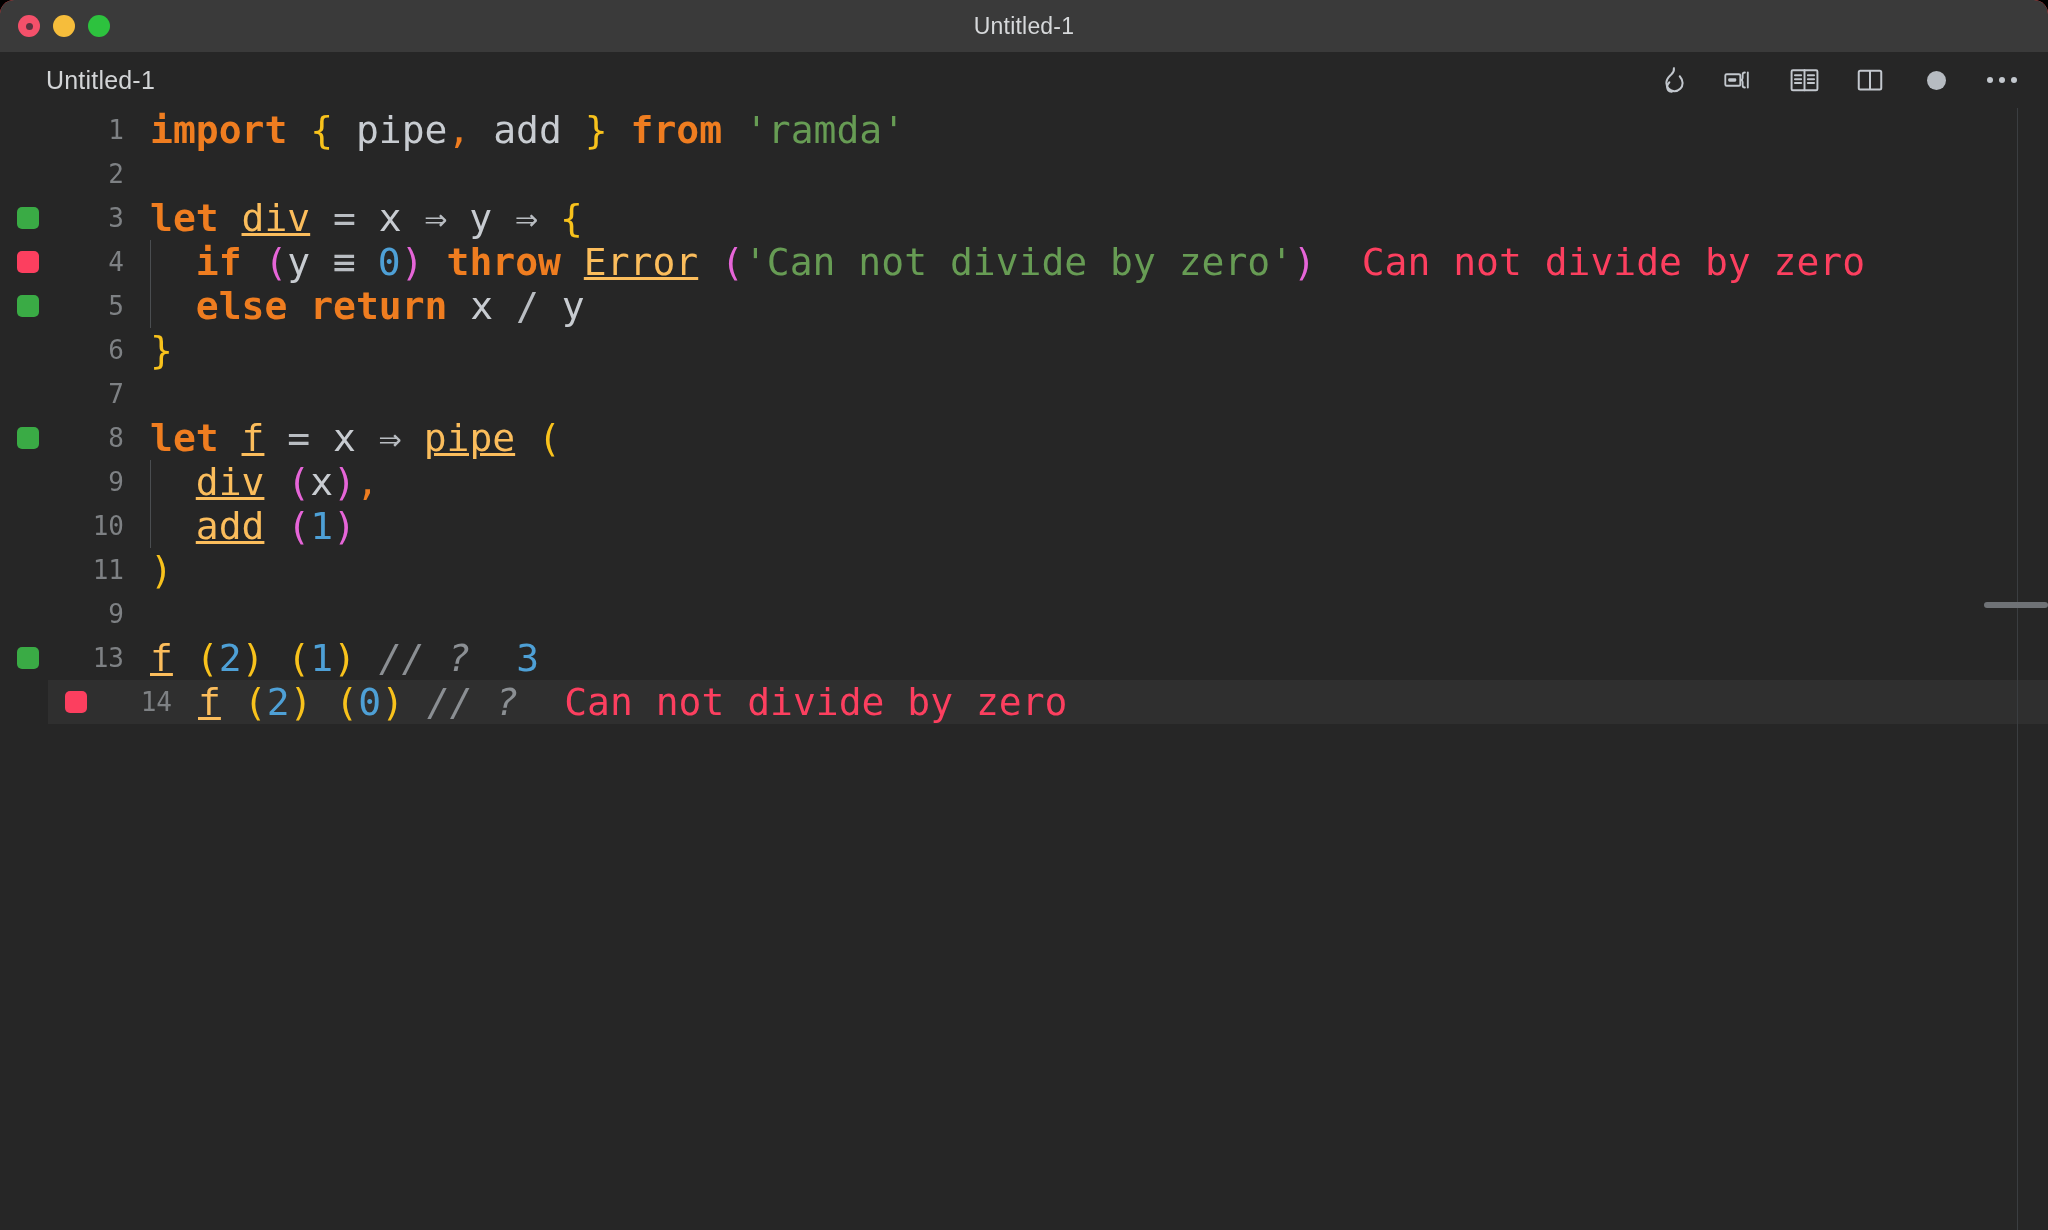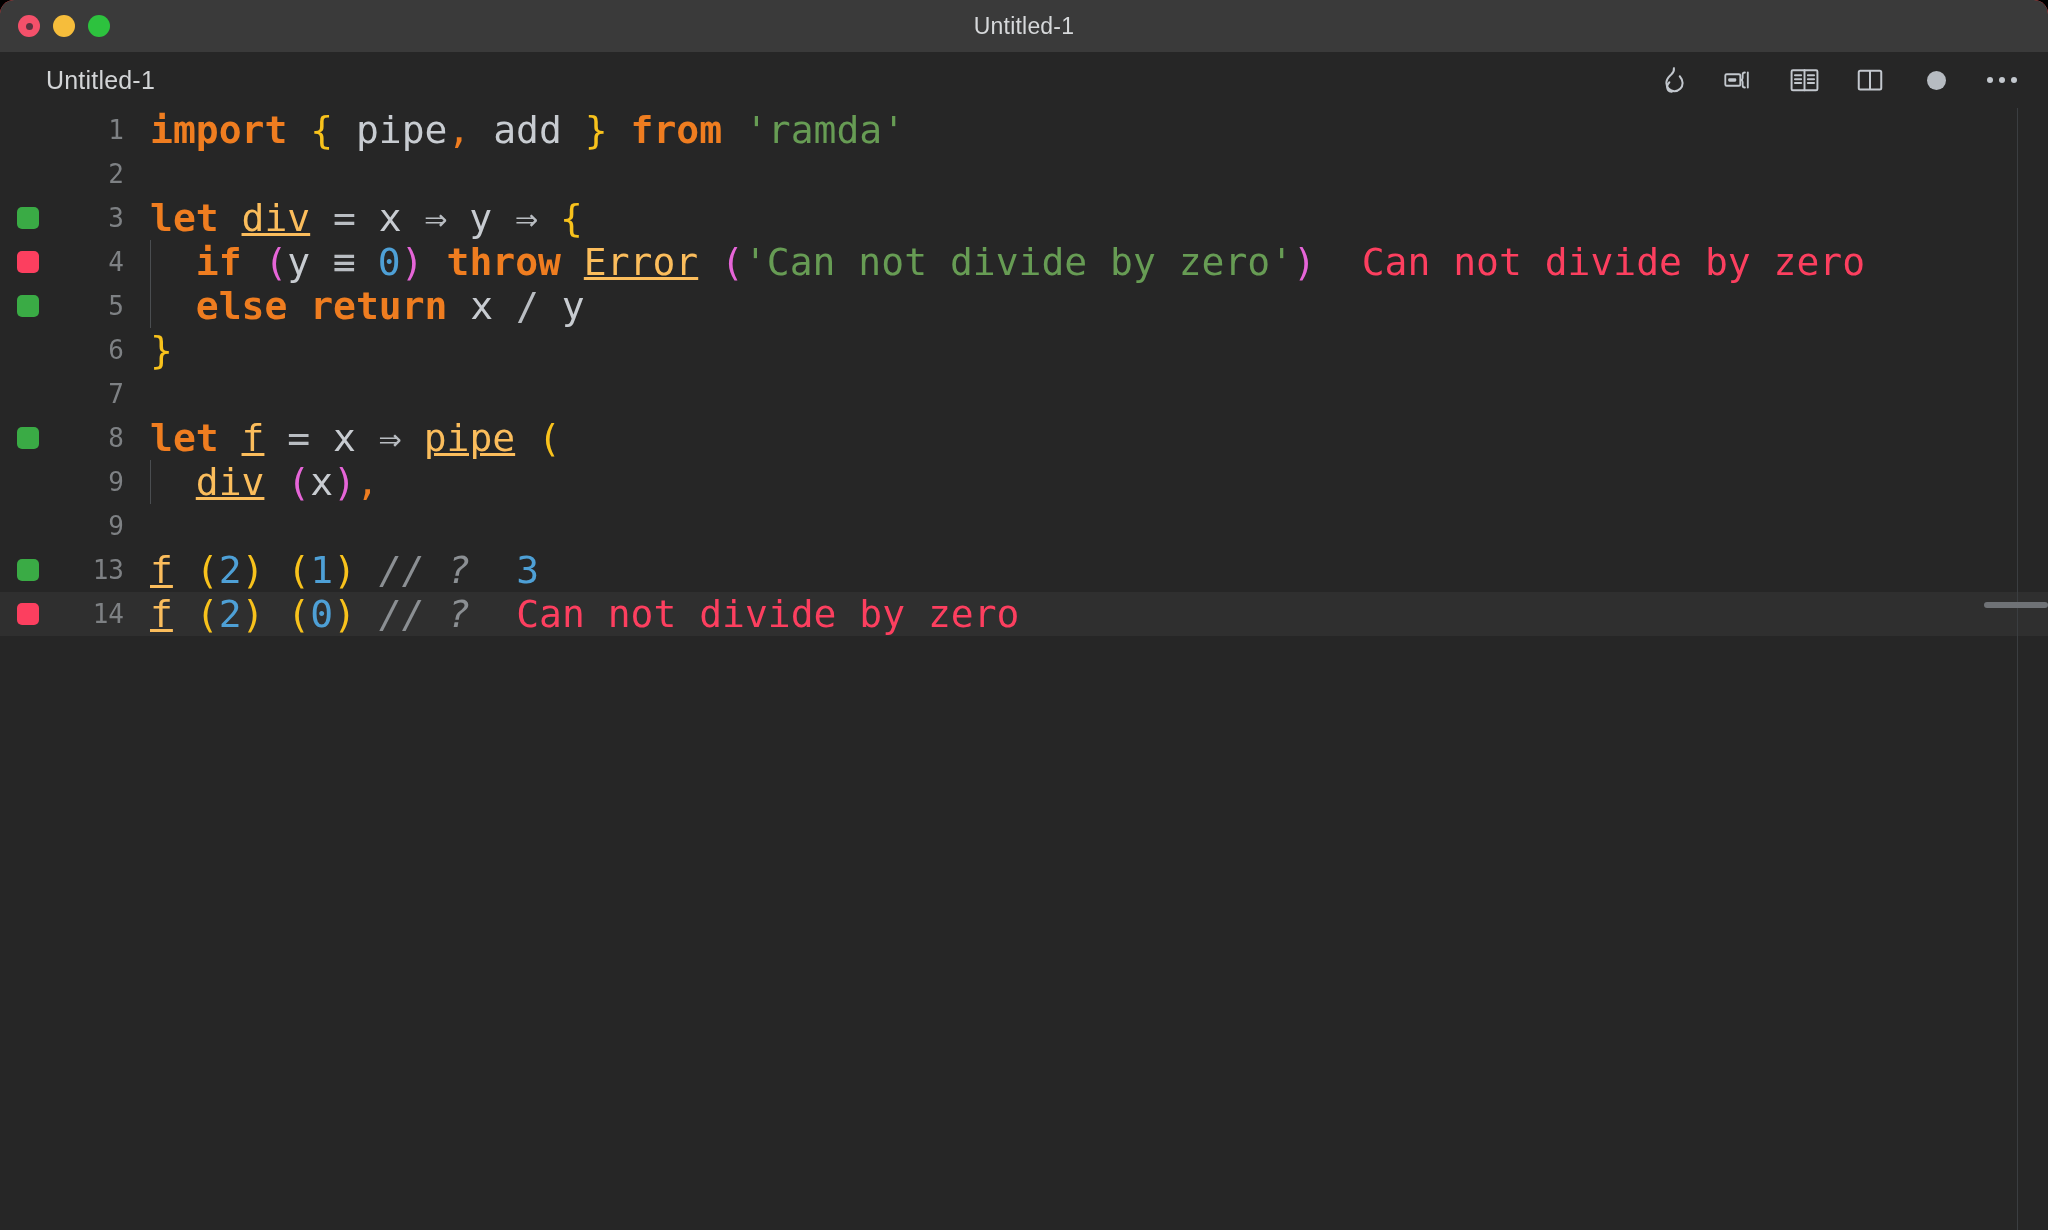--- a/index.html
+++ b/index.html
@@ -73,21 +73,21 @@
     overflow:hidden;
   }
   .code-area{ position:relative; }
 
   .row{
     position:relative;
     height:44px;
     display:flex; align-items:center;
     white-space:pre;
   }
-  .row.current{ background:#2f2f2f; }
+  .row.current{ background:#2f2f2f;margin-left:48px; }
   .row.current .gutter, .row.current .lineno{ background:transparent; }
 
   .gutter{
     width:56px; flex:0 0 56px;
     display:flex; align-items:center; justify-content:center;
   }
   .cov{ width:22px; height:22px; border-radius:5px; display:block; }
   .cov.none{ background:transparent; }
 
   .lineno{
@@ -212,20 +212,22 @@
     <div class="code-area" id="code-area">
         <div class="row"><div class="gutter"><span class="cov none"></span></div><div class="lineno">1</div><div class="codecell"><span class="kw">import</span><span class="plain"> </span><span class="brc">{</span><span class="var"> pipe</span><span class="punc">,</span><span class="var"> add </span><span class="brc">}</span><span class="plain"> </span><span class="kw">from</span><span class="plain"> </span><span class="str">'ramda'</span></div></div>
         <div class="row"><div class="gutter"><span class="cov none"></span></div><div class="lineno">2</div><div class="codecell"></div></div>
         <div class="row"><div class="gutter"><span class="cov " style="background: rgb(58, 171, 69);"></span></div><div class="lineno">3</div><div class="codecell"><span class="kw">let</span><span class="plain"> </span><span class="fn">div</span><span class="plain"> </span><span class="op">=</span><span class="var"> x </span><span class="op lig">⇒</span><span class="var"> y </span><span class="op lig">⇒</span><span class="plain"> </span><span class="brc">{</span></div></div>
         <div class="row"><div class="gutter"><span class="cov " style="background: rgb(252, 63, 95);"></span></div><div class="lineno">4</div><div class="codecell"><span class="guide g1"></span><span class="plain">  </span><span class="kw">if</span><span class="plain"> </span><span class="paren">(</span><span class="var">y </span><span class="op lig">≡</span><span class="plain"> </span><span class="num">0</span><span class="paren">)</span><span class="plain"> </span><span class="kw">throw</span><span class="plain"> </span><span class="fn">Error</span><span class="plain"> </span><span class="paren">(</span><span class="str">'Can not divide by zero'</span><span class="paren">)</span><span class="err">  Can not divide by zero</span></div></div>
         <div class="row"><div class="gutter"><span class="cov " style="background: rgb(58, 171, 69);"></span></div><div class="lineno">5</div><div class="codecell"><span class="guide g1"></span><span class="plain">  </span><span class="kw">else</span><span class="plain"> </span><span class="kw">return</span><span class="var"> x </span><span class="op">/</span><span class="var"> y</span></div></div>
         <div class="row"><div class="gutter"><span class="cov none"></span></div><div class="lineno">6</div><div class="codecell"><span class="brc">}</span></div></div>
         <div class="row"><div class="gutter"><span class="cov none"></span></div><div class="lineno">7</div><div class="codecell"></div></div>
         <div class="row"><div class="gutter"><span class="cov " style="background: rgb(58, 171, 69);"></span></div><div class="lineno">8</div><div class="codecell"><span class="kw">let</span><span class="plain"> </span><span class="fn">f</span><span class="plain"> </span><span class="op">=</span><span class="var"> x </span><span class="op lig">⇒</span><span class="plain"> </span><span class="fn">pipe</span><span class="plain"> </span><span class="brc">(</span></div></div>
         <div class="row"><div class="gutter"><span class="cov none"></span></div><div class="lineno">9</div><div class="codecell"><span class="guide g1"></span><span class="plain">  </span><span class="fn">div</span><span class="plain"> </span><span class="paren">(</span><span class="var">x</span><span class="paren">)</span><span class="punc">,</span></div></div>
+        <div class="row"><div class="gutter"><span class="cov none"></span></div><div class="lineno">10</div><div class="codecell"><span class="guide g1"></span><span class="plain">  </span><span class="fn">add</span><span class="plain"> </span><span class="paren">(</span><span class="num">1</span><span class="paren">)</span></div></div>
+        <div class="row"><div class="gutter"><span class="cov none"></span></div><div class="lineno">11</div><div class="codecell"><span class="brc">)</span></div></div>
         <div class="row"><div class="gutter"><span class="cov none"></span></div><div class="lineno">9</div><div class="codecell"></div></div>
         <div class="row"><div class="gutter"><span class="cov " style="background: rgb(58, 171, 69);"></span></div><div class="lineno">13</div><div class="codecell"><span class="fn">f</span><span class="plain"> </span><span class="brc">(</span><span class="num">2</span><span class="brc">)</span><span class="plain"> </span><span class="brc">(</span><span class="num">1</span><span class="brc">)</span><span class="plain"> </span><span class="cmt">// ?</span><span class="ok">  3</span></div></div>
         <div class="row current"><div class="gutter"><span class="cov " style="background: rgb(252, 63, 95);"></span></div><div class="lineno">14</div><div class="codecell"><span class="fn">f</span><span class="plain"> </span><span class="brc">(</span><span class="num">2</span><span class="brc">)</span><span class="plain"> </span><span class="brc">(</span><span class="num">0</span><span class="brc">)</span><span class="plain"> </span><span class="cmt">// ?</span><span class="err">  Can not divide by zero</span></div></div>
       </div>
 
     <div class="right-rule"></div>
     <div class="h-scroll" id="hscroll" style="top: 494px;"></div>
   </div>
 
 </div>

